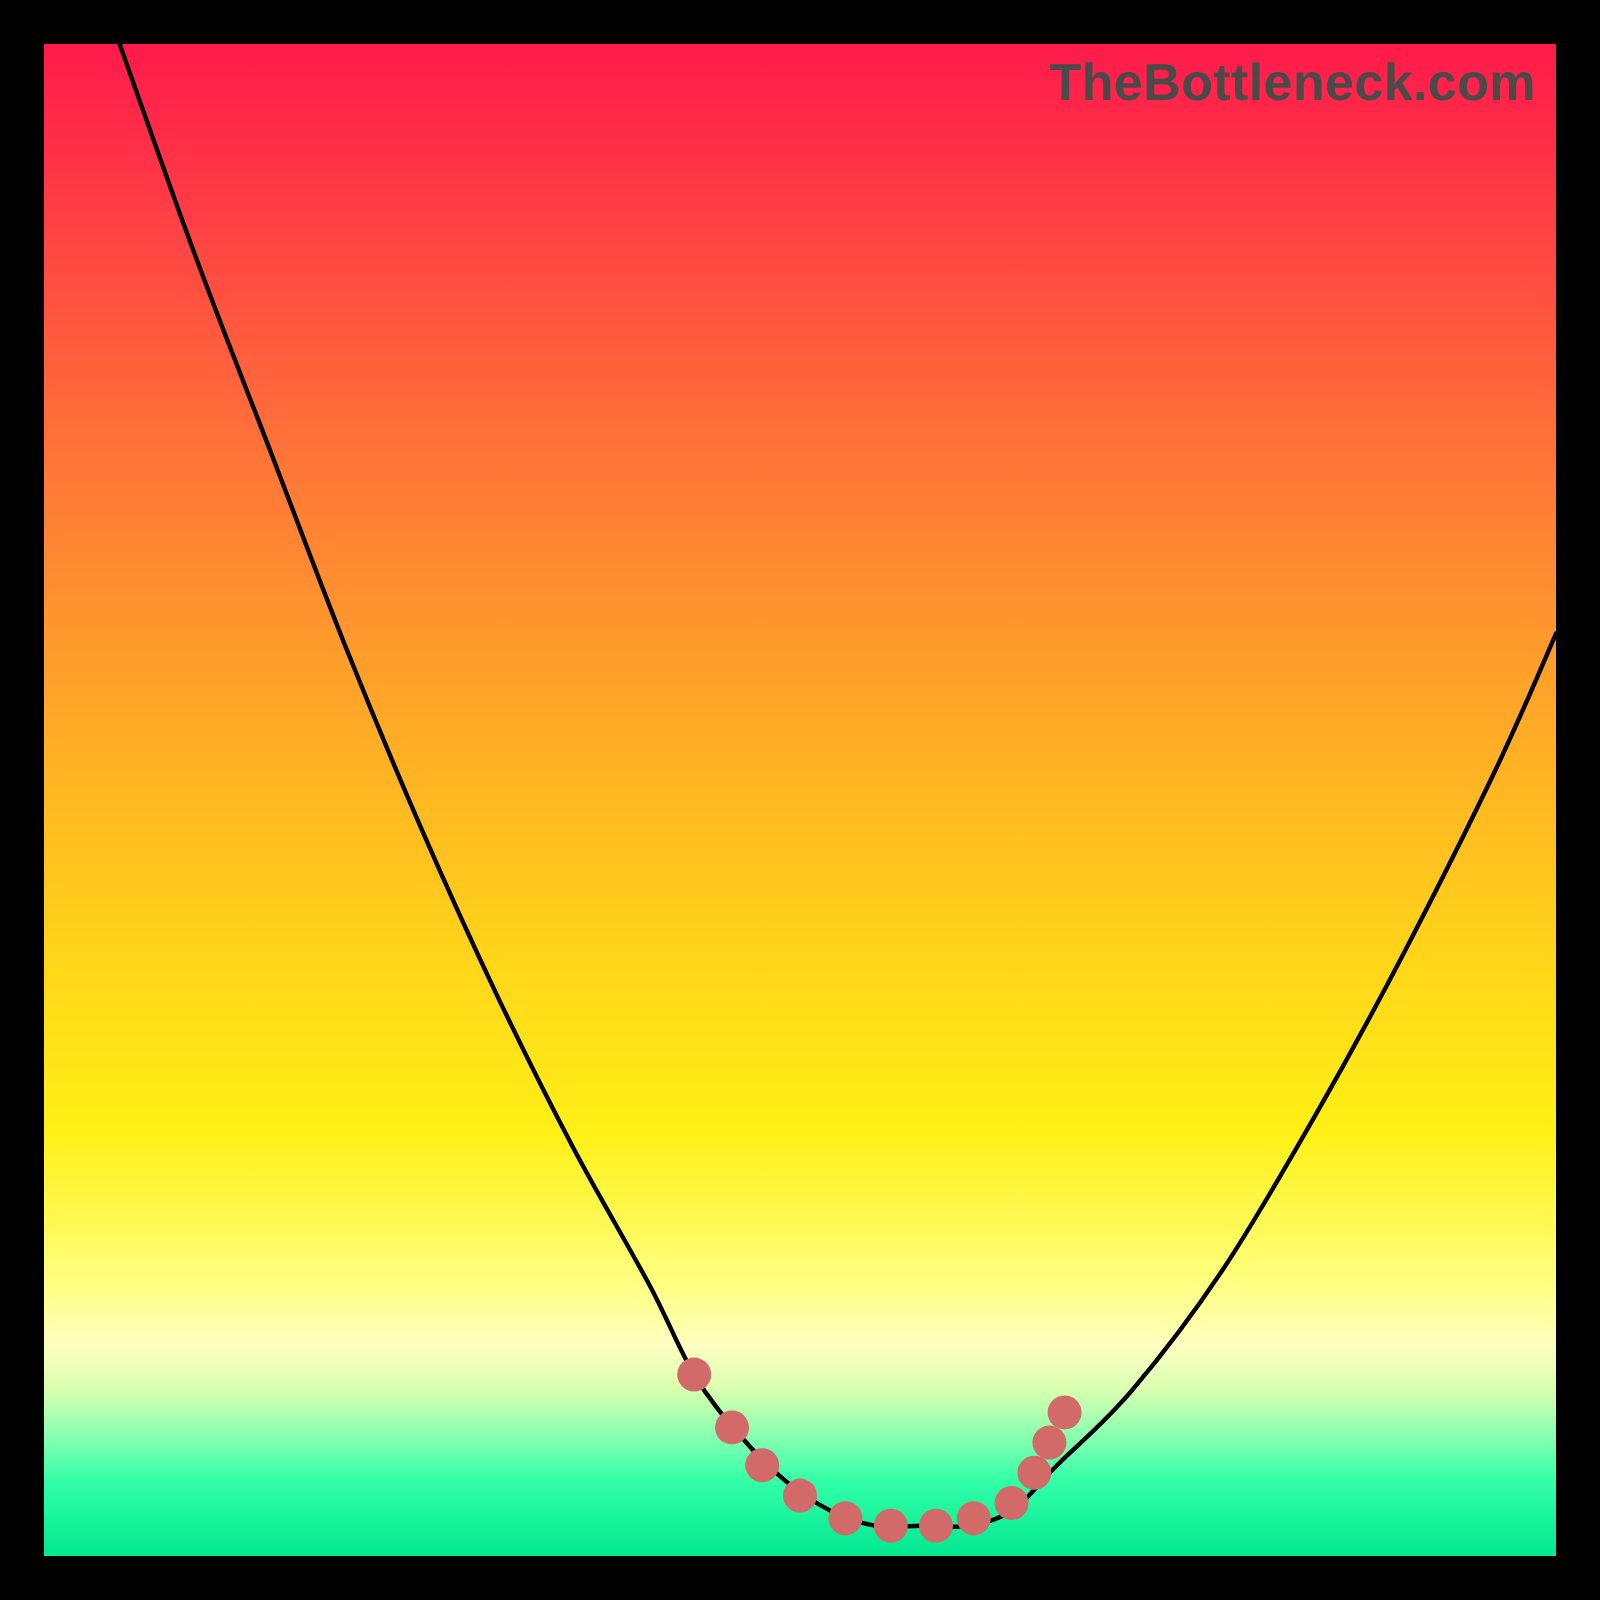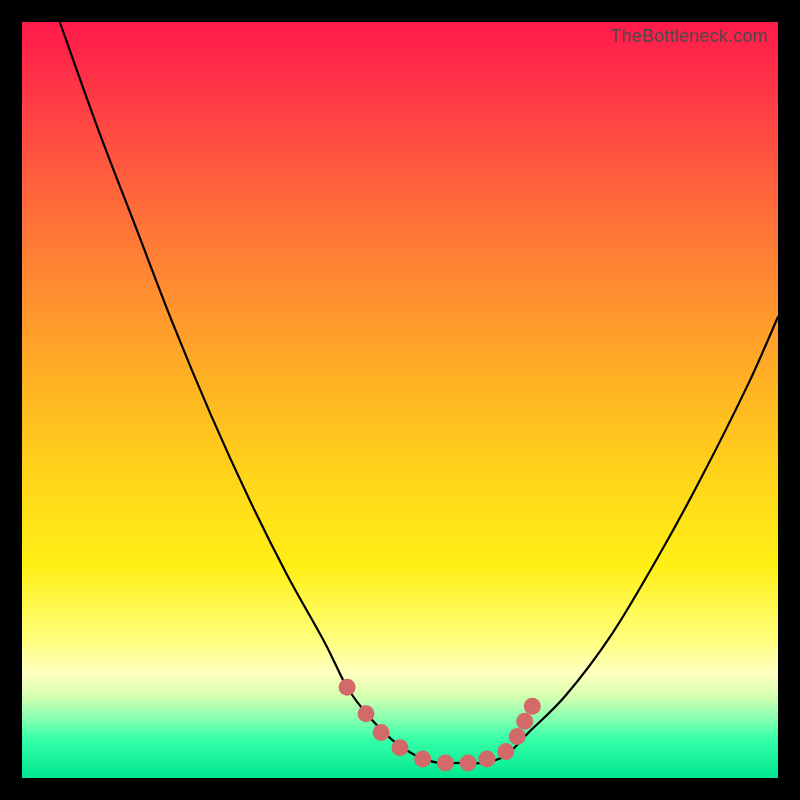--- a/index.html
+++ b/index.html
@@ -32,22 +32,22 @@
       #8affb0 92%,
       #34ffa8 95%,
       #00e890 100%
     );
   }
   .watermark {
     position: absolute;
     top: 4px;
     right: 10px;
     color: #4a4a4a;
-    font-size: 18px;
-    font-weight: 400;
+    font-size: 26px;
+    font-weight: 700;
     letter-spacing: 0.2px;
     pointer-events: none;
   }
   svg.curve {
     position: absolute;
     left: 0;
     top: 0;
     width: 756px;
     height: 756px;
     overflow: visible;

